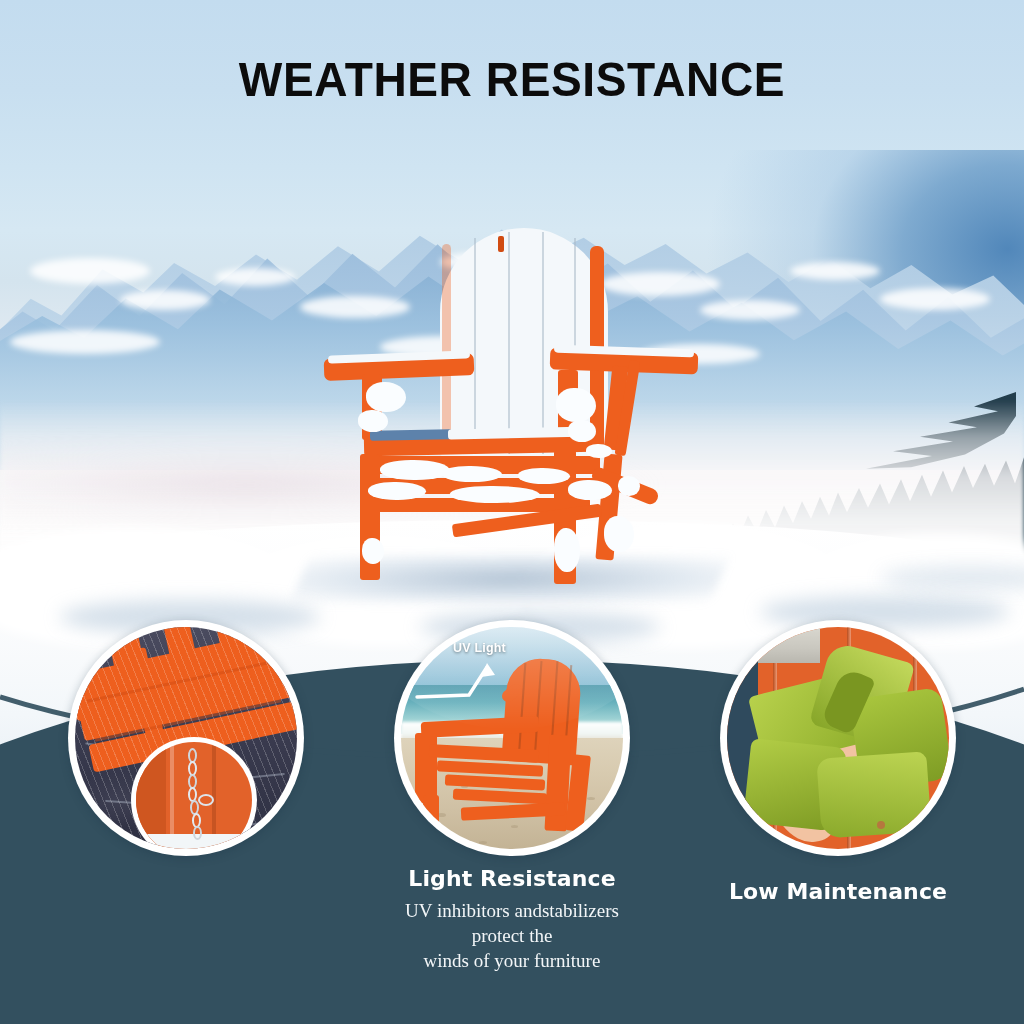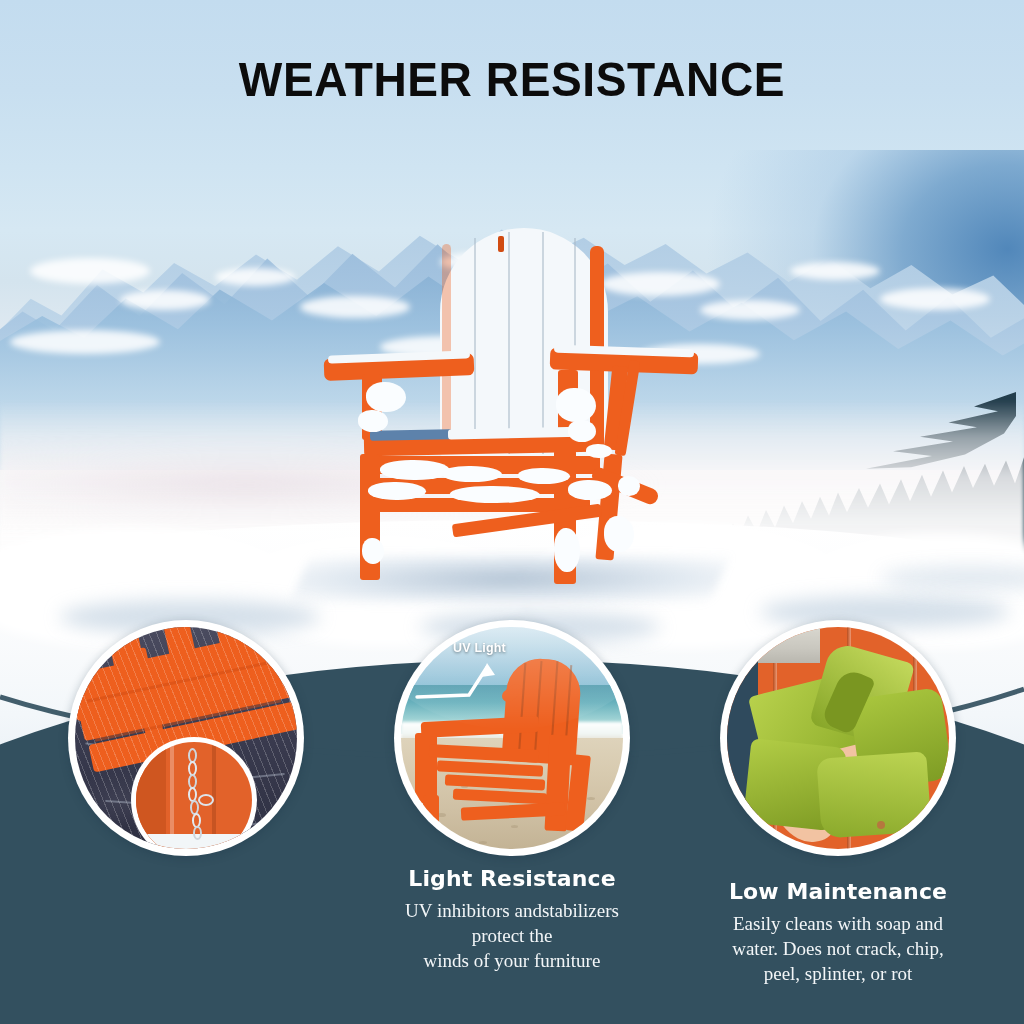--- a/index.html
+++ b/index.html
@@ -518,18 +518,15 @@
 
   <div class="feat-block" id="feat-2">
     <div class="feat-title">Light Resistance</div>
     <div class="feat-body">UV inhibitors andstabilizers
 protect the
 winds of your furniture</div>
   </div>
 
   <div class="feat-block" id="feat-3">
     <div class="feat-title">Low Maintenance</div>
-    <div class="feat-body">Easily cleans with soap and
-water. Does not crack, chip,
-peel, splinter, or rot</div>
   </div>
 
 </div>
 
 </body></html>

